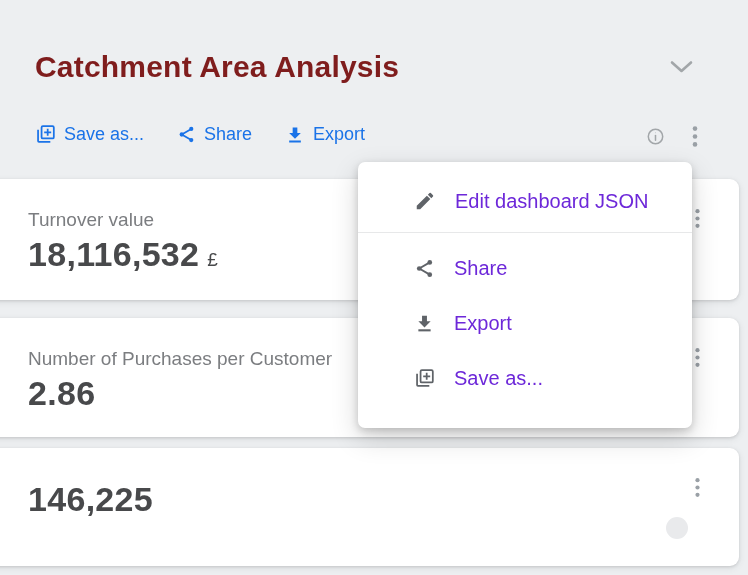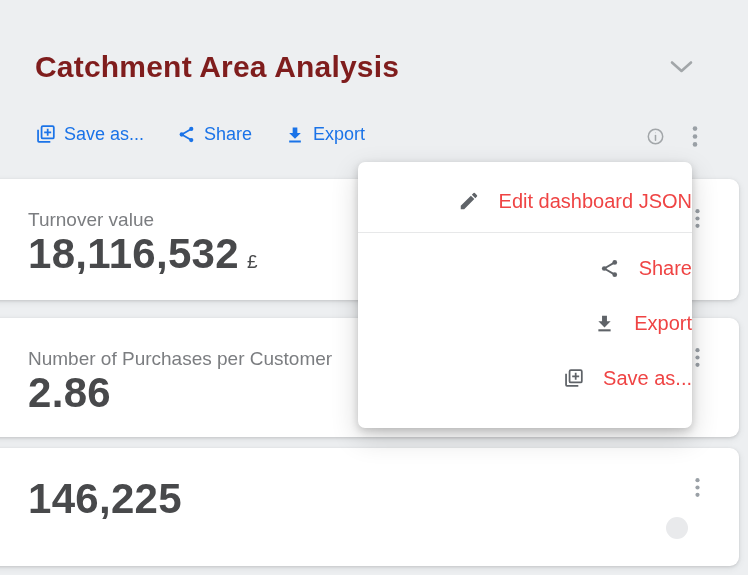--- a/index.html
+++ b/index.html
@@ -29,35 +29,35 @@
   .card{
     position:absolute;left:-20px;width:759px;background:#ffffff;border-radius:9px;
     box-shadow:0 1px 3px rgba(60,64,67,.16),0 2px 7px rgba(60,64,67,.10);
   }
   .card-1{top:179px;height:121px;}
   .card-2{top:318px;height:119px;}
   .card-3{top:448px;height:118px;}
   .card-content{padding:29px 0 0 48px;overflow:hidden;}
   .card-label{font-size:19px;line-height:24px;color:#7b7d80;white-space:nowrap;}
   .card-value-row{display:flex;align-items:baseline;gap:8px;margin-top:2px;}
-  .card-value{font-size:42px;line-height:40px;font-weight:700;color:#48494b;letter-spacing:.3px;}
+  .card-value{font-size:34px;line-height:40px;font-weight:700;color:#48494b;letter-spacing:.3px;}
   .card-unit{font-size:19px;font-weight:400;color:#48494b;}
   .card-kebab{position:absolute;right:36px;top:30px;color:#9aa0a6;cursor:pointer;line-height:0;padding:0 3px;}
   .corner-circle{position:absolute;left:686px;top:69px;width:22px;height:22px;border-radius:50%;background:#e9eaec;}
 
   
   .menu{
     position:absolute;left:358px;top:162px;width:334px;box-sizing:border-box;
     background:#ffffff;border-radius:7px;z-index:10;
     box-shadow:0 3px 8px rgba(0,0,0,.18),0 10px 28px rgba(0,0,0,.16);
     padding:8px 0 22px 0;
   }
   .menu-item{
     display:flex;align-items:center;height:55px;padding-left:56px;gap:19px;
-    font-size:20px;color:#ef4444;cursor:pointer;justify-content:flex-end;
+    font-size:20px;color:#6d28d9;cursor:pointer;
   }
   .menu-item.tall{height:62px;}
   .menu-item svg{color:#5f6368;flex:none;display:block;}
   .menu-divider{height:1px;background:#e7e8e9;margin:0 0 8px 0;}
 </style>
 </head>
 <body>
 
 <div id="app">
 

